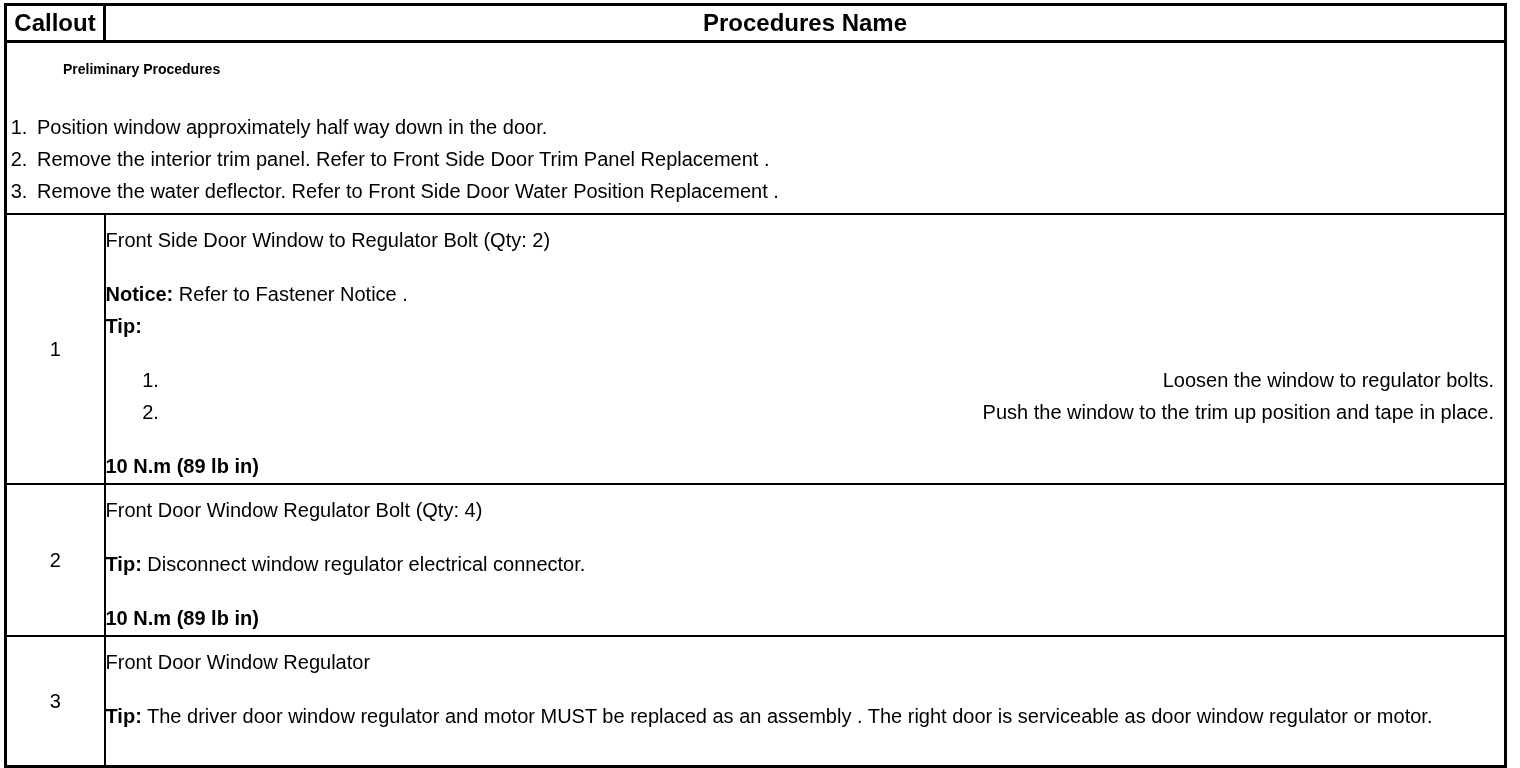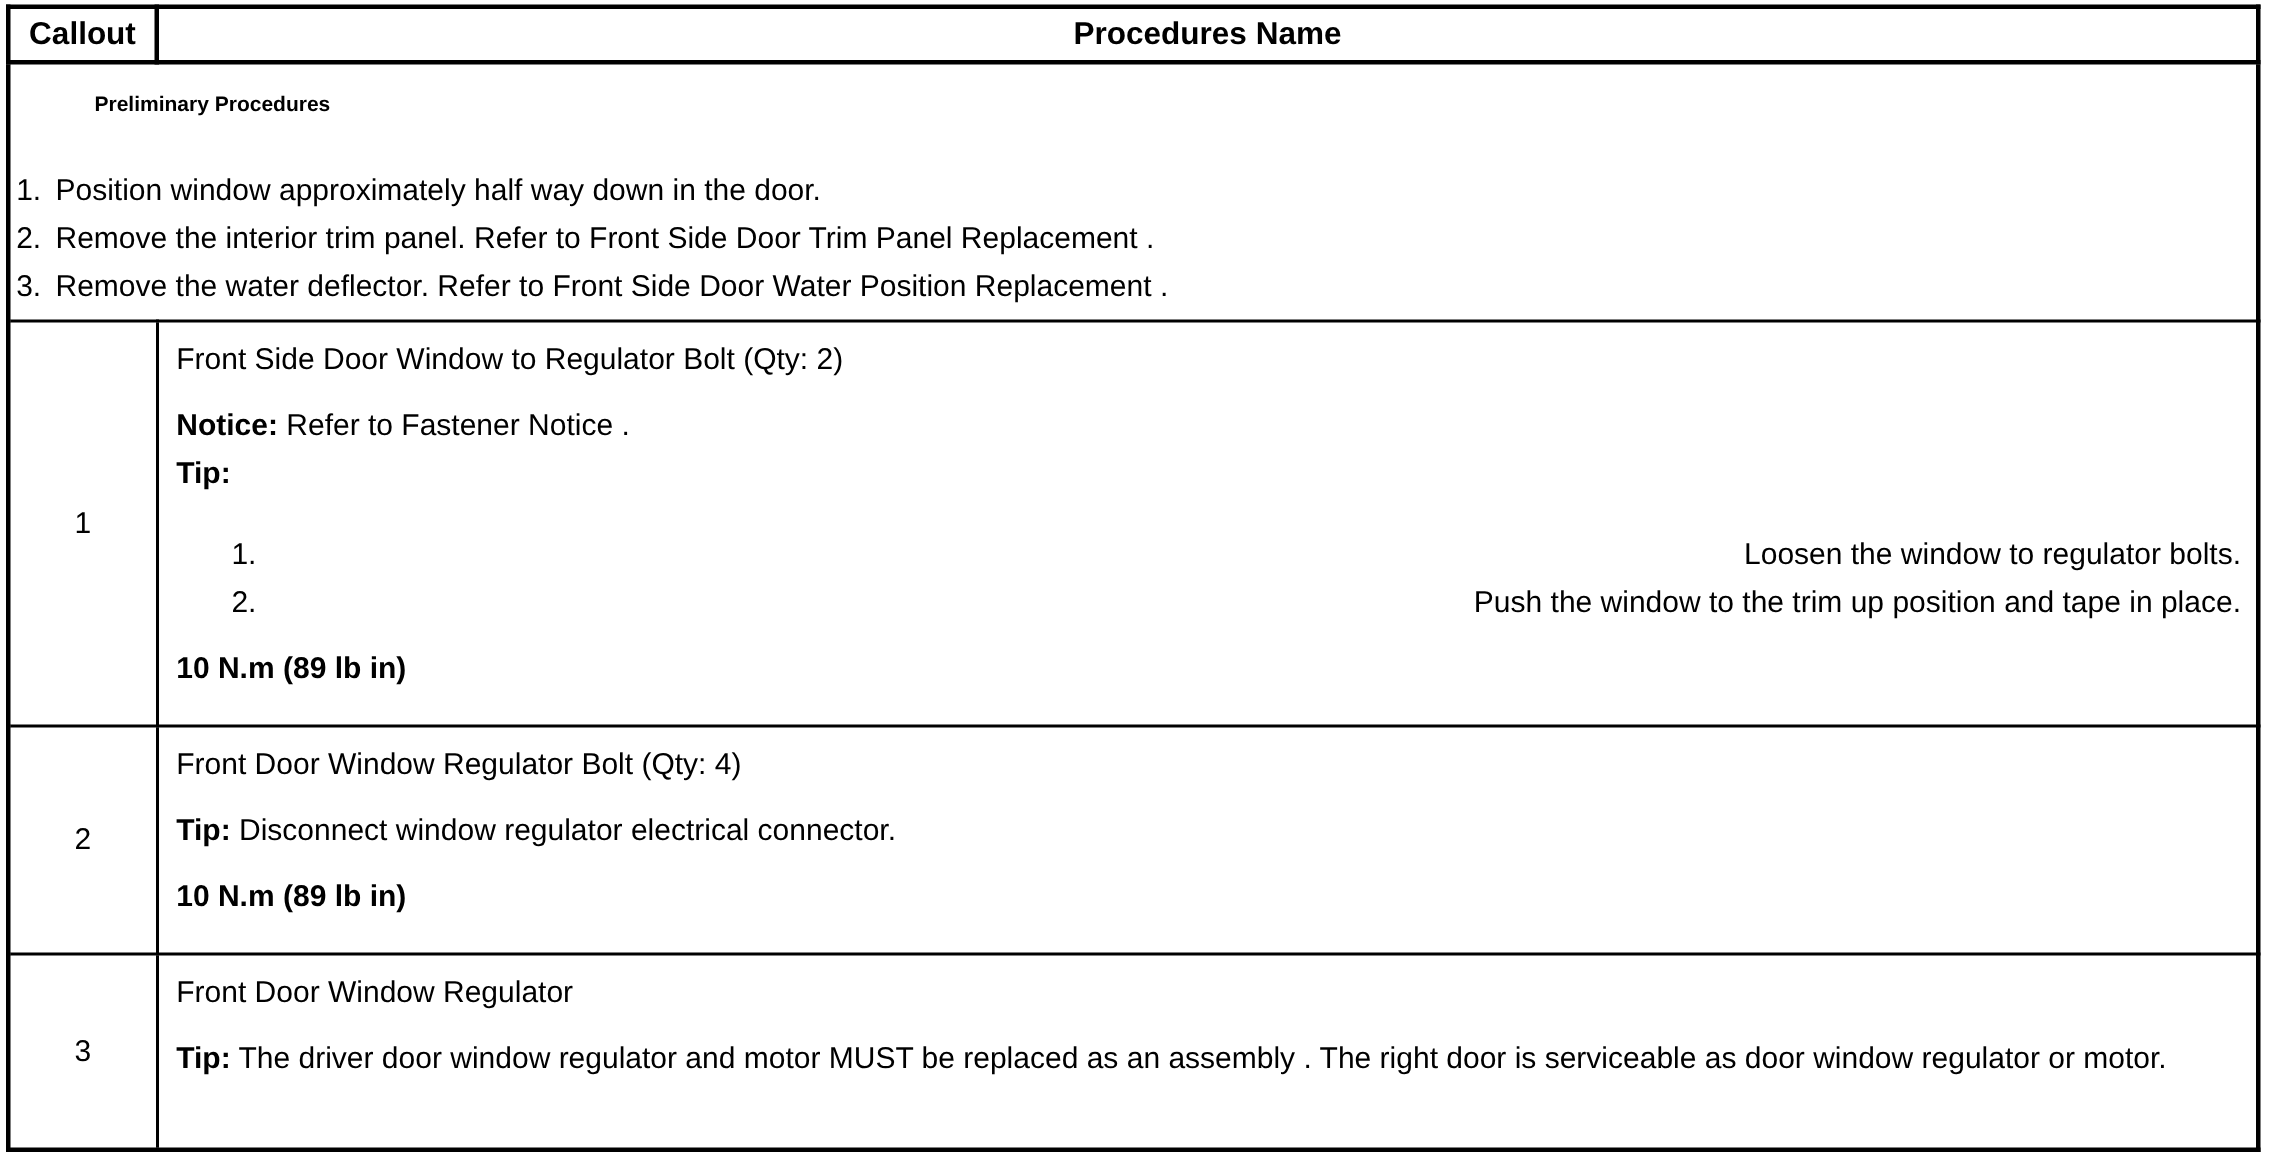--- a/index.html
+++ b/index.html
@@ -29,21 +29,21 @@
   table.component-table, 
   table.component-table th {
     border: 3px solid #000000;
   }
   table.component-table td {
     border: 2px solid #000000;
   }
   col.col-callout { width: 99px; }
   th {
     font-weight: bold;
-    font-size: 21px;
+    font-size: 24px;
     height: 34px;
     text-align: center;
     vertical-align: middle;
     padding: 0 2px;
   }
   td { vertical-align: top; }
   .prelim-cell {
     height: 160px;
     padding: 10px 12px 0 0;
   }
@@ -66,27 +66,27 @@
     padding-left: 59px;
     text-align: right;
   }
   li { line-height: 32px; padding-left: 4px; }
   .callout-cell {
     text-align: center;
     vertical-align: middle;
     font-size: 20px;
   }
   .comp-cell {
-    padding: 9px 10px 0 12px;
+    padding: 9px 10px 0 0;
   }
   .comp-cell p {
     margin: 0;
     line-height: 32px;
   }
-  .comp-cell p.gap-top { margin-top: 12px; }
+  .comp-cell p.gap-top { margin-top: 22px; }
   .b { font-weight: bold; }
   .row-1 .comp-cell { height: 259px; }
   .row-2 .comp-cell { height: 141px; }
   .row-3 .comp-cell { height: 119px; }
 </style>
 </head>
 <body>
 
 <div class="page">
   <table class="component-table">

